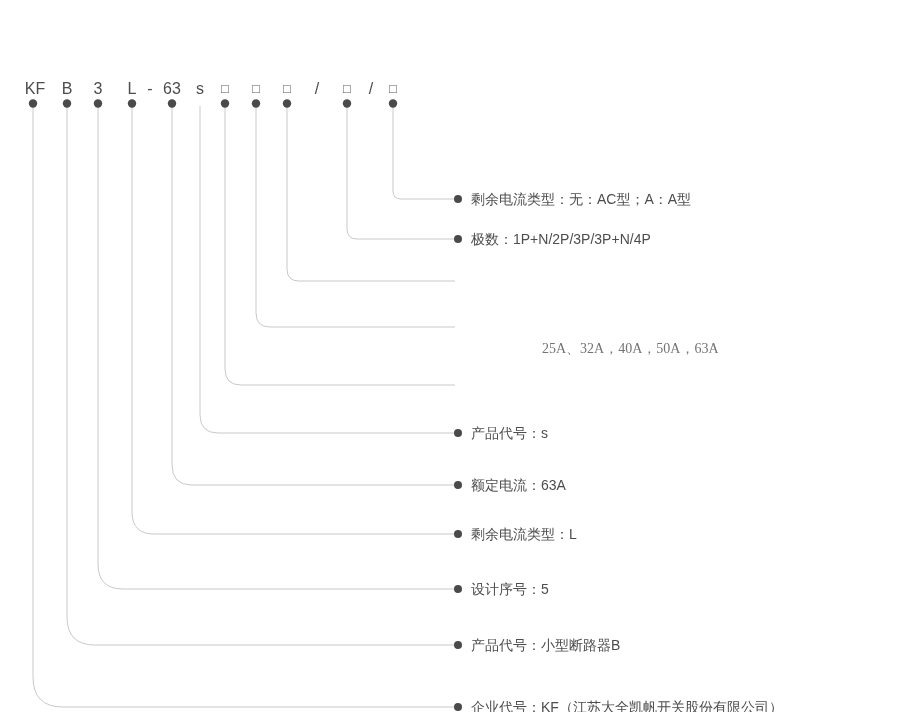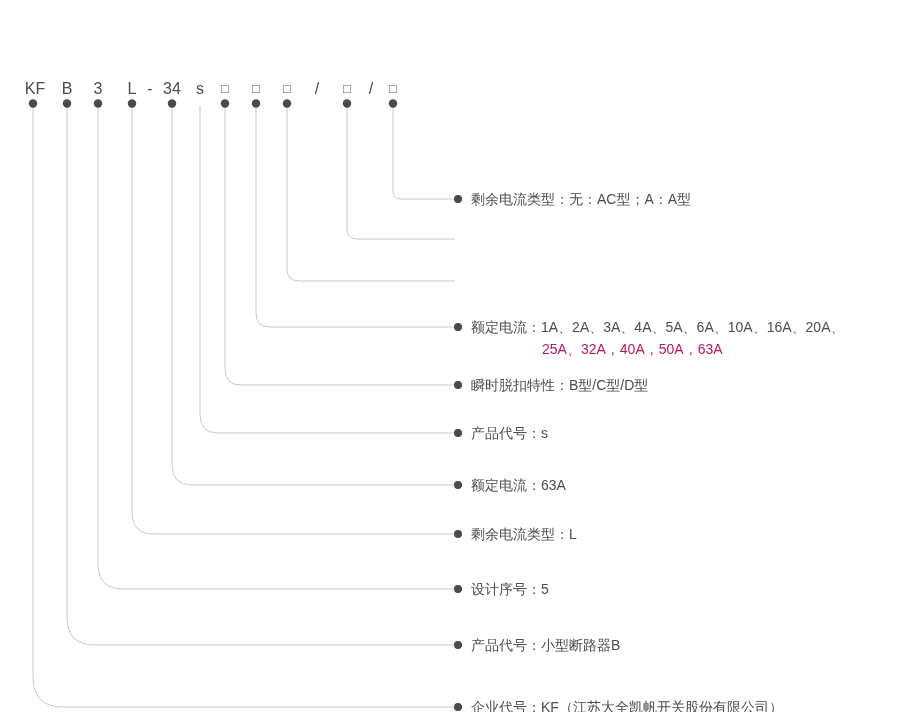--- a/index.html
+++ b/index.html
@@ -28,21 +28,21 @@
     font-size:14px;line-height:22px;white-space:nowrap;color:#4d4d4d;text-align:center;
   }
   .bullet{
     flex:0 0 auto;
     width:8px;height:8px;border-radius:50%;
     background:#4a4a4a;
     margin:7px 9px 0 0;
   }
   .legend-cont{
     position:absolute;left:542px;top:296px;
-    font-size:14px;line-height:22px;white-space:nowrap;color:#be185d;
+    font-size:14px;line-height:22px;white-space:nowrap;color:#737373;font-family:Liberation Serif, serif;
   }
 </style>
 </head>
 <body>
 
 <div class="canvas">
 
   <svg class="connectors" width="900" height="712" viewBox="0 0 900 712" aria-hidden="true">
 
     <path d="M393 65 L393 149 Q393 157 401 157 L455 157"></path>
@@ -68,44 +68,40 @@
     <circle cx="347" cy="61.5" r="4.2"></circle>
     <circle cx="393" cy="61.5" r="4.2"></circle>
   </svg>
 
   <div>
     <span class="tok" style="left:35px">KF</span>
     <span class="tok" style="left:67px">B</span>
     <span class="tok" style="left:98px">3</span>
     <span class="tok" style="left:132px">L</span>
     <span class="tok" style="left:150px">-</span>
-    <span class="tok" style="left:172px">34</span>
+    <span class="tok" style="left:172px">63</span>
     <span class="tok" style="left:200px">s</span>
     <span class="tok sq" style="left:225px">□</span>
     <span class="tok sq" style="left:256px">□</span>
     <span class="tok sq" style="left:287px">□</span>
     <span class="tok" style="left:317px">/</span>
     <span class="tok sq" style="left:347px">□</span>
     <span class="tok" style="left:371px">/</span>
     <span class="tok sq" style="left:393px">□</span>
   </div>
 
   <div class="legend-row" style="top:146px">
     <span class="bullet"></span>
     <span>剩余电流类型：无：AC型；A：A型</span>
   </div>
-  <div class="legend-row" style="top:274px">
+  <div class="legend-row" style="top:186px">
     <span class="bullet"></span>
-    <span>额定电流：1A、2A、3A、4A、5A、6A、10A、16A、20A、</span>
+    <span>极数：1P+N/2P/3P/3P+N/4P</span>
   </div>
   <div class="legend-cont">25A、32A，40A，50A，63A</div>
-  <div class="legend-row" style="top:332px">
-    <span class="bullet"></span>
-    <span>瞬时脱扣特性：B型/C型/D型</span>
-  </div>
   <div class="legend-row" style="top:380px">
     <span class="bullet"></span>
     <span>产品代号：s</span>
   </div>
   <div class="legend-row" style="top:432px">
     <span class="bullet"></span>
     <span>额定电流：63A</span>
   </div>
   <div class="legend-row" style="top:481px">
     <span class="bullet"></span>

